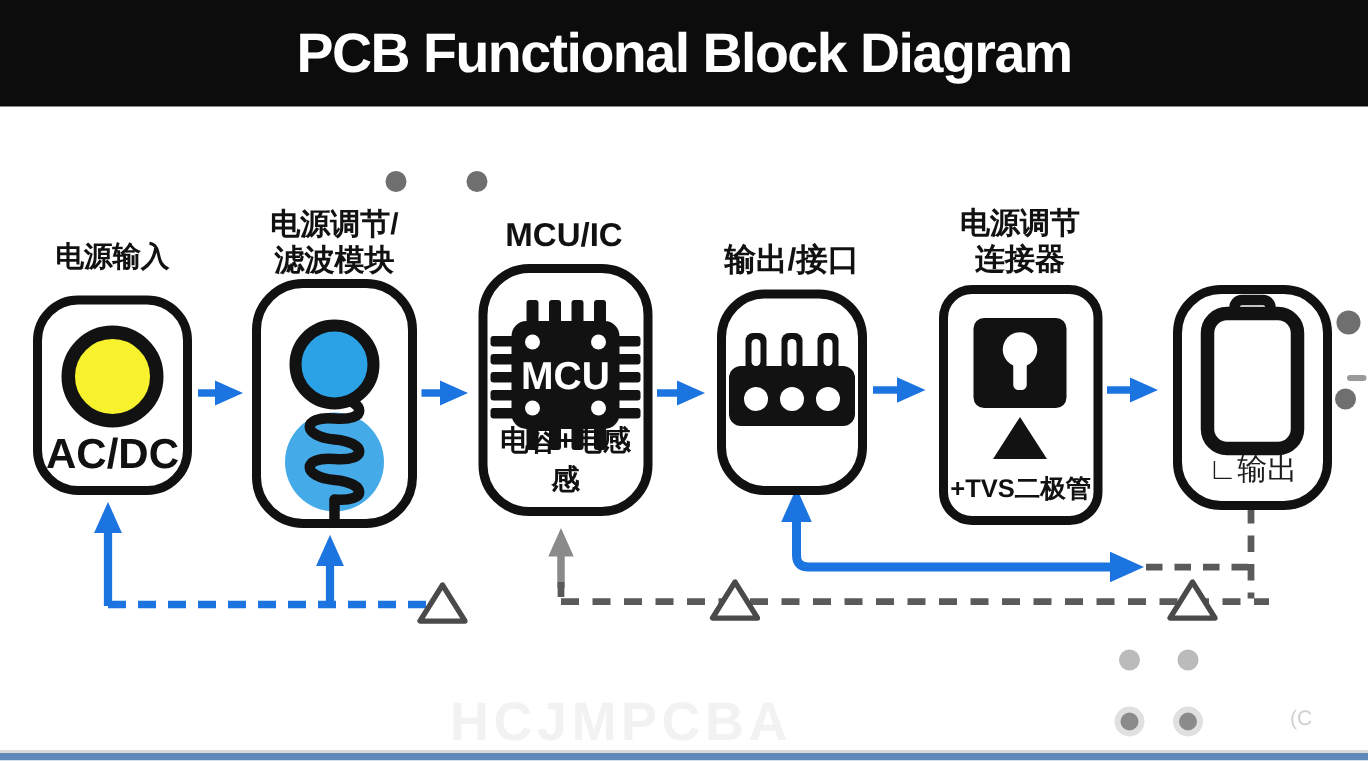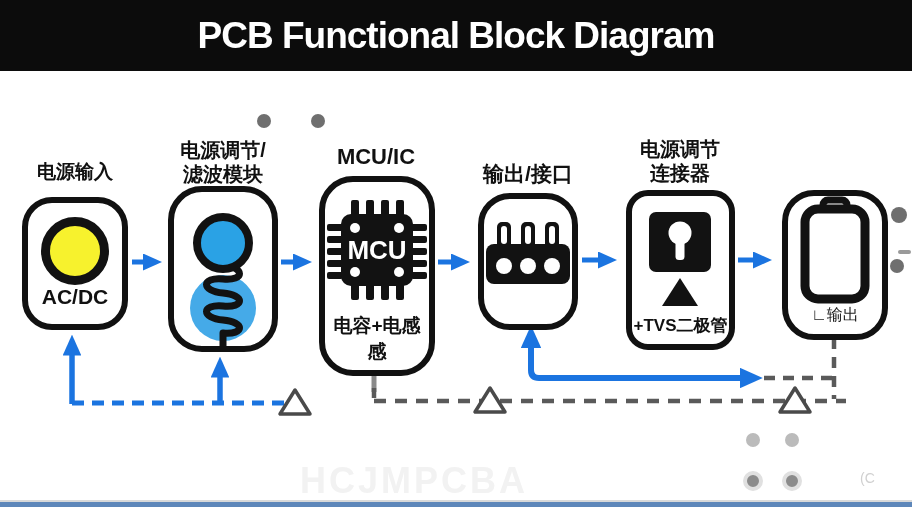--- a/index.html
+++ b/index.html
@@ -104,32 +104,32 @@
   </div>
   <div class="blabel" style="left:276px;top:145px;width:200px;font-size:22px">MCU/IC</div>
   <div class="blabel" style="left:428px;top:162px;width:200px;font-size:21px">输出/接口</div>
   <div class="blabel" style="left:580px;top:137px;width:200px">
     <span>电源调节</span><br>
     <span>连接器</span>
   </div>
 
   <div class="block" style="left:22px;top:197px;width:106px;height:133px;border-radius:30px">
     <div class="circle-yellow"></div>
-    <div class="caption" style="bottom:15px;font-size:21px">AC/DC</div>
+    <div class="caption" style="bottom:5px;font-size:28px">AC/DC</div>
   </div>
 
   <div class="block" style="left:168px;top:186px;width:110px;height:166px;border-radius:34px">
     <div class="circle-lblue"></div>
     <svg class="icon-abs" style="left:19px;top:66px" width="60" height="88" viewBox="0 0 60 88">
       <path d="M30 0 L30 6 C52 10 52 23 30 21 C8 19 8 33 30 35 C52 37 52 50 30 48 C8 46 8 60 30 62 C52 64 52 77 30 75 L30 88" class="s-black f-none" stroke-width="7" stroke-linecap="round" stroke-linejoin="round"></path>
     </svg>
     <div class="circle-blue"></div>
   </div>
 
-  <div class="block" style="left:319px;top:176px;width:116px;height:200px;border-radius:34px">
+  <div class="block" style="left:319px;top:176px;width:116px;height:168px;border-radius:34px">
     <svg class="icon-abs" style="left:0;top:16px" width="104" height="104" viewBox="0 0 104 104">
       <g class="f-black">
         <rect x="26" y="2" width="8" height="16" rx="2"></rect>
           <rect x="41" y="2" width="8" height="16" rx="2"></rect>
         <rect x="56" y="2" width="8" height="16" rx="2"></rect>
           <rect x="71" y="2" width="8" height="16" rx="2"></rect>
         <rect x="26" y="86" width="8" height="16" rx="2"></rect>
           <rect x="41" y="86" width="8" height="16" rx="2"></rect>
         <rect x="56" y="86" width="8" height="16" rx="2"></rect>
           <rect x="71" y="86" width="8" height="16" rx="2"></rect>
@@ -179,18 +179,18 @@
       <polygon points="33,66 15,94 51,94" class="f-black"></polygon>
     </svg>
     <div class="caption" style="bottom:7px;font-size:17px">+TVS二极管</div>
   </div>
 
   <div class="block" style="left:782px;top:190px;width:106px;height:150px;border-radius:32px">
     <svg class="icon-abs" style="left:8px;top:0" width="78" height="110" viewBox="0 0 78 110">
       <rect x="27" y="4" width="24" height="16" rx="5" class="f-white s-black" stroke-width="7"></rect>
       <rect x="9" y="13" width="60" height="90" rx="13" class="f-white s-black" stroke-width="9"></rect>
     </svg>
-    <div class="caption" style="bottom:8px;font-size:16px;font-weight:500;color:#1c1c1c">∟输出</div>
+    <div class="caption" style="bottom:8px;font-size:20px;font-weight:500;color:#1c1c1c">∟输出</div>
   </div>
 
   <div class="bottom-line"></div>
   <div class="bottom-bar"></div>
 </div>
 
 </body></html>

